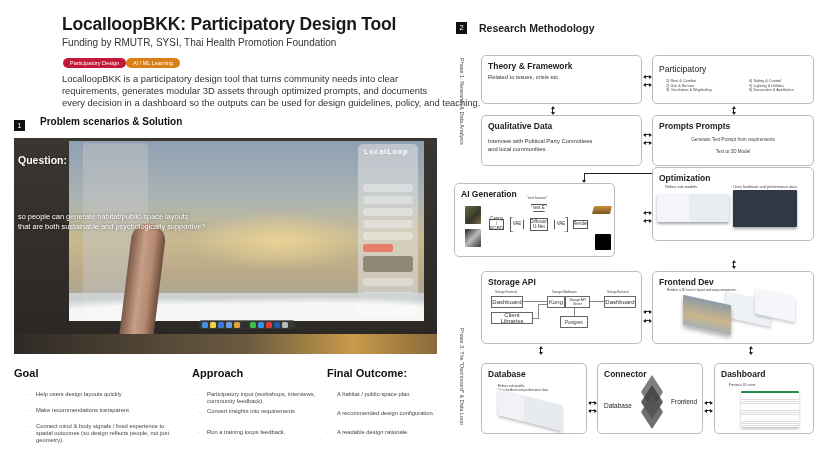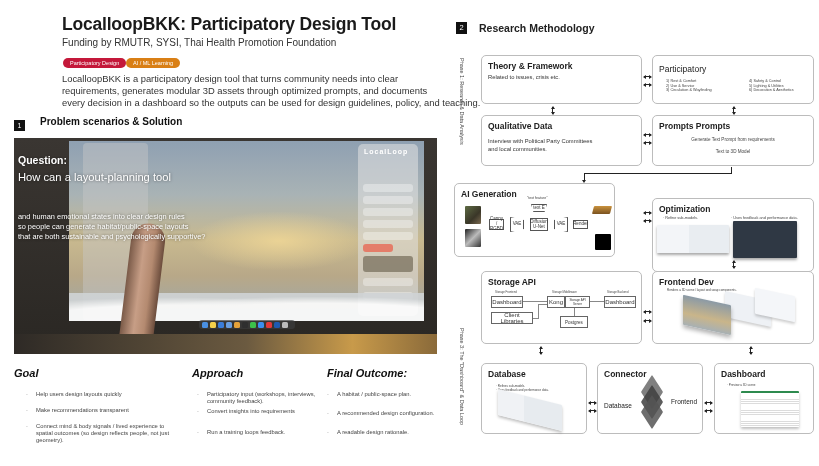--- a/index.html
+++ b/index.html
@@ -34,21 +34,21 @@
   .dock { position: absolute; left: 185px; top: 182px; width: 96px; height: 9px; background: rgba(60,60,60,0.7); border-radius: 3px; display: flex; gap: 2px; padding: 1.5px 3px; }
   .dock i { display: block; width: 6px; height: 6px; border-radius: 1.5px; }
   .finger { position: absolute; left: 110px; top: 85px; width: 34px; height: 150px; border-radius: 17px 17px 0 0;
     background: linear-gradient(90deg, #7a5a48 0%, #c79e86 40%, #b48a70 70%, #6b4c3c 100%); transform: rotate(7deg); }
   .laptop-bottom { position: absolute; left: 0; bottom: 0; width: 100%; height: 20px;
     background: linear-gradient(90deg, #2e2a26, #6b5a40 55%, #c89a4a 80%, #8a6a3a); }
   .q-label { position: absolute; left: 4px; top: 16px; font-size: 10.5px; color: #fff; font-weight: bold; text-shadow: 0 0 2px rgba(0,0,0,0.5); }
   .q-big { position: absolute; left: 4px; top: 32px; font-size: 11.2px; color: #fff; line-height: 14px; text-shadow: 0 0 3px rgba(0,0,0,0.55); }
   .q-small { position: absolute; left: 4px; top: 74px; font-size: 7.4px; color: #fff; line-height: 10px; text-shadow: 0 0 3px rgba(0,0,0,0.6); }
 
-  .col-h { top: 367px; font-size: 11px; font-weight: bold; color: #111; font-style: italic; }
+  .col-h { top: 367px; font-size: 11px; font-weight: bold; color: #111; }
   .bullets { font-size: 5.8px; color: #444; line-height: 7px; }
   .bullets li { list-style: none; position: relative; padding-left: 10px; }
   .bullets li::before { content: "·"; position: absolute; left: 0; top: 0; }
 
   
   .sec2-num { left: 456px; top: 22px; width: 11px; height: 12px; font-size: 7.5px; line-height: 12px; }
   .sec2-title { left: 479px; top: 22px; font-size: 10.5px; font-weight: bold; color: #222; }
   .phase { font-size: 5.5px; color: #444; writing-mode: vertical-rl; white-space: nowrap; }
   .box { position: absolute; border: 1px solid #bcbcbc; border-radius: 5px; background: #fff; }
   .box-title { position: absolute; left: 6px; top: 5px; font-size: 8.5px; font-weight: bold; color: #222; }
@@ -111,24 +111,22 @@
       <i style="background:#3cc04a"></i>
       <i style="background:#3a8ff0"></i>
       <i style="background:#e03a3a"></i>
       <i style="background:#1e5ab0"></i>
       <i style="background:#bbb"></i>
   </div>
   <div class="finger"></div>
   <div class="laptop-bottom"></div>
   <div class="q-label">Question:</div>
   <div class="q-big">
-    <div>How can a layout-planning tool</div>
   </div>
   <div class="q-small">
-    <div>and human emotional states into clear design rules</div>
     <div>so people can generate habitat/public-space layouts</div>
     <div>that are both sustainable and psychologically supportive?</div>
   </div>
 </div>
 
 <div class="abs col-h" style="left:14px">Goal</div>
 <ul class="abs bullets" style="left:26px;top:391px;width:150px">
   <li>Help users design layouts quickly</li>
   <li style="margin-top:9px">Make recommendations transparent</li>
   <li style="margin-top:9px">Connect mind &amp; body signals / lived experience to spatial outcomes (so design reflects people, not just geometry).</li>
@@ -209,21 +207,21 @@
   <div class="mini-box" style="left:76px;top:20px;width:16px;height:8px;clip-path:polygon(0 0,100% 0,85% 100%,15% 100%)">text E</div>
   <div class="mini-box" style="left:75px;top:34px;width:18px;height:13px">Diffusion U-Net</div>
   <div class="mini-box" style="left:99px;top:33px;width:14px;height:15px;clip-path:polygon(0 20%,100% 0,100% 100%,0 80%)">VAE</div>
   <div class="mini-box" style="left:118px;top:36px;width:15px;height:9px">Render</div>
   <div class="thumb" style="left:138px;top:22px;width:18px;height:8px;background:linear-gradient(180deg,#c9923e,#7a5220);transform:skewX(-15deg)"></div>
   <div class="thumb" style="left:140px;top:50px;width:16px;height:16px;background:#000"></div>
 </div>
 <div class="arrow-h" style="left:644px;top:212px;width:7px"></div>
 <div class="arrow-h" style="left:644px;top:220px;width:7px"></div>
 
-<div class="box" style="left:652px;top:198px;width:162px;height:74px">
+<div class="box" style="left:652px;top:167px;width:162px;height:74px">
   <div class="box-title">Optimization</div>
   <div class="box-text tiny" style="top:17px;left:10px">· <span>Refine sub-models.</span></div>
   <div class="box-text tiny" style="top:17px;left:78px">· <span>Uses feedback and performance data.</span></div>
   <div class="thumb" style="left:4px;top:26px;width:72px;height:28px;background:linear-gradient(90deg,#f3f5f8 45%,#e9edf1 45%);box-shadow:0 2px 3px rgba(0,0,0,.35)"></div>
   <div class="thumb" style="left:80px;top:22px;width:64px;height:37px;background:#2f3844;box-shadow:0 2px 3px rgba(0,0,0,.35)"></div>
 </div>
 <div class="arrow-v" style="left:733px;top:261px;height:7px"></div>
 
 <div class="box" style="left:481px;top:271px;width:161px;height:73px">
   <div class="box-title">Storage API</div>

